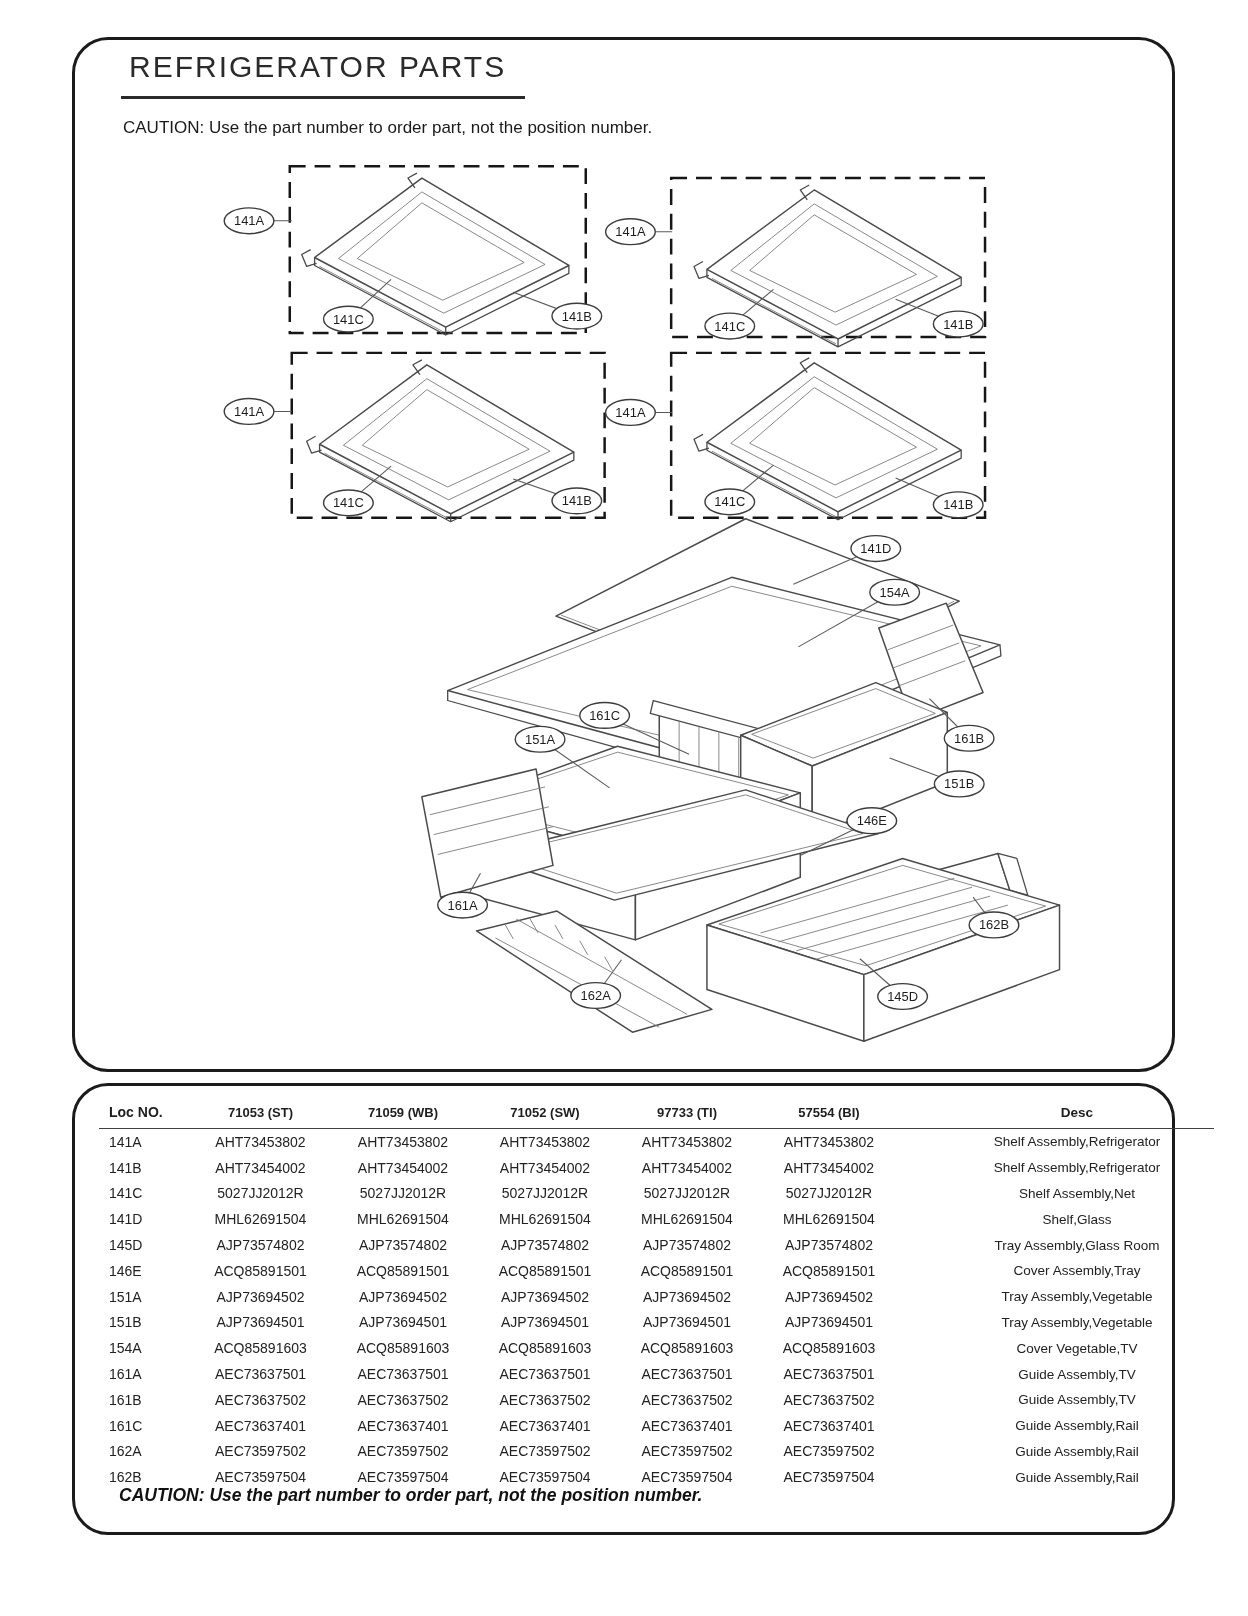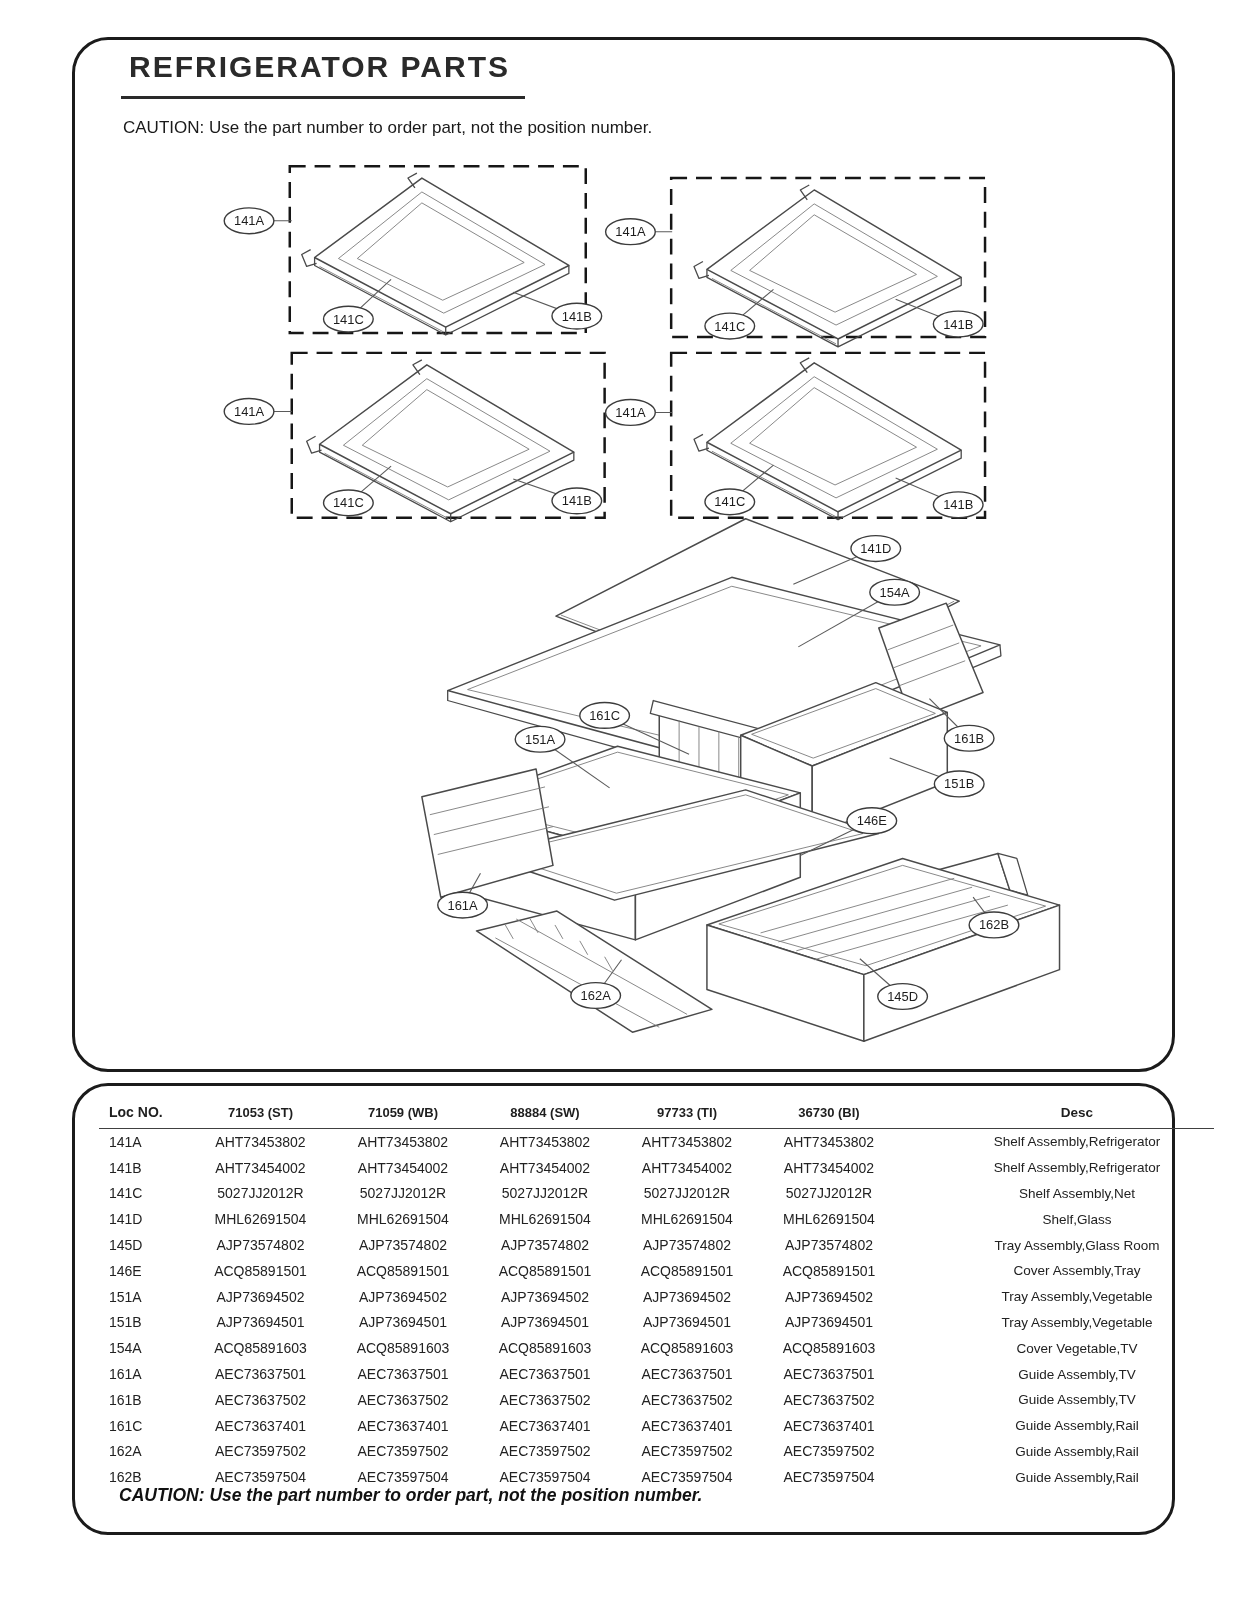--- a/index.html
+++ b/index.html
@@ -1,21 +1,21 @@
 <!DOCTYPE html>
 <html><head>
 <meta charset="utf-8">
 <style>
   html,body{margin:0;padding:0;background:#fff;}
   body{width:1248px;height:1616px;position:relative;font-family:"Liberation Sans",sans-serif;color:#1e1e1e;}
   .panel{position:absolute;background:#fff;border:3.5px solid #1b1b1b;border-radius:36px;box-sizing:border-box;}
   #diagram-panel{left:72px;top:37px;width:1103px;height:1035px;}
   #table-panel{left:72px;top:1083px;width:1103px;height:452px;}
 
-  .page-title{position:absolute;left:54px;top:10px;margin:0;font-size:30px;font-weight:bold;
+  .page-title{position:absolute;left:54px;top:10px;margin:0;font-size:30px;font-weight:normal;
               letter-spacing:2px;color:#2a2a2a;white-space:nowrap;text-align:center;}
   .title-underline{position:absolute;left:46px;top:56px;width:404px;height:3px;background:#2a2a2a;}
   .caution-top{position:absolute;left:48px;top:78px;font-size:17px;color:#1a1a1a;white-space:nowrap;}
 
   #diagram-svg{position:absolute;left:0;top:0;}
 
   .part  {fill:#fff;stroke:#4a4a4a;stroke-width:1.5;stroke-linejoin:round;}
   .part2 {fill:none;stroke:#4a4a4a;stroke-width:1.3;stroke-linejoin:round;}
   .part2f{fill:#fff;stroke:#4a4a4a;stroke-width:1.3;stroke-linejoin:round;}
   .thinp {fill:none;stroke:#7a7a7a;stroke-width:.9;}
@@ -242,23 +242,23 @@
   </svg>
 </div>
 
 <div class="panel" id="table-panel">
   <table id="parts-table">
     <thead>
         <tr id="head-row">
           <th class="c0" style="width: 80px;">Loc NO.</th>
           <th class="cm" style="width: 143px;">71053 (ST)</th>
           <th class="cm" style="width: 142px; text-align: center;">71059 (WB)</th>
-          <th class="cm" style="width: 142px;">88884 (SW)</th>
+          <th class="cm" style="width: 142px;">71052 (SW)</th>
           <th class="cm" style="width: 142px;">97733 (TI)</th>
-          <th class="cm" style="width: 142px;">36730 (BI)</th>
+          <th class="cm" style="width: 142px;">57554 (BI)</th>
           <th class="c6" style="width: 274px;">Desc</th>
         </tr>
       </thead>
     <tbody id="body-rows">
         <tr>
           <td class="c0">141A</td>
           <td class="cm">AHT73453802</td>
           <td class="cm">AHT73453802</td>
           <td class="cm">AHT73453802</td>
           <td class="cm">AHT73453802</td>

